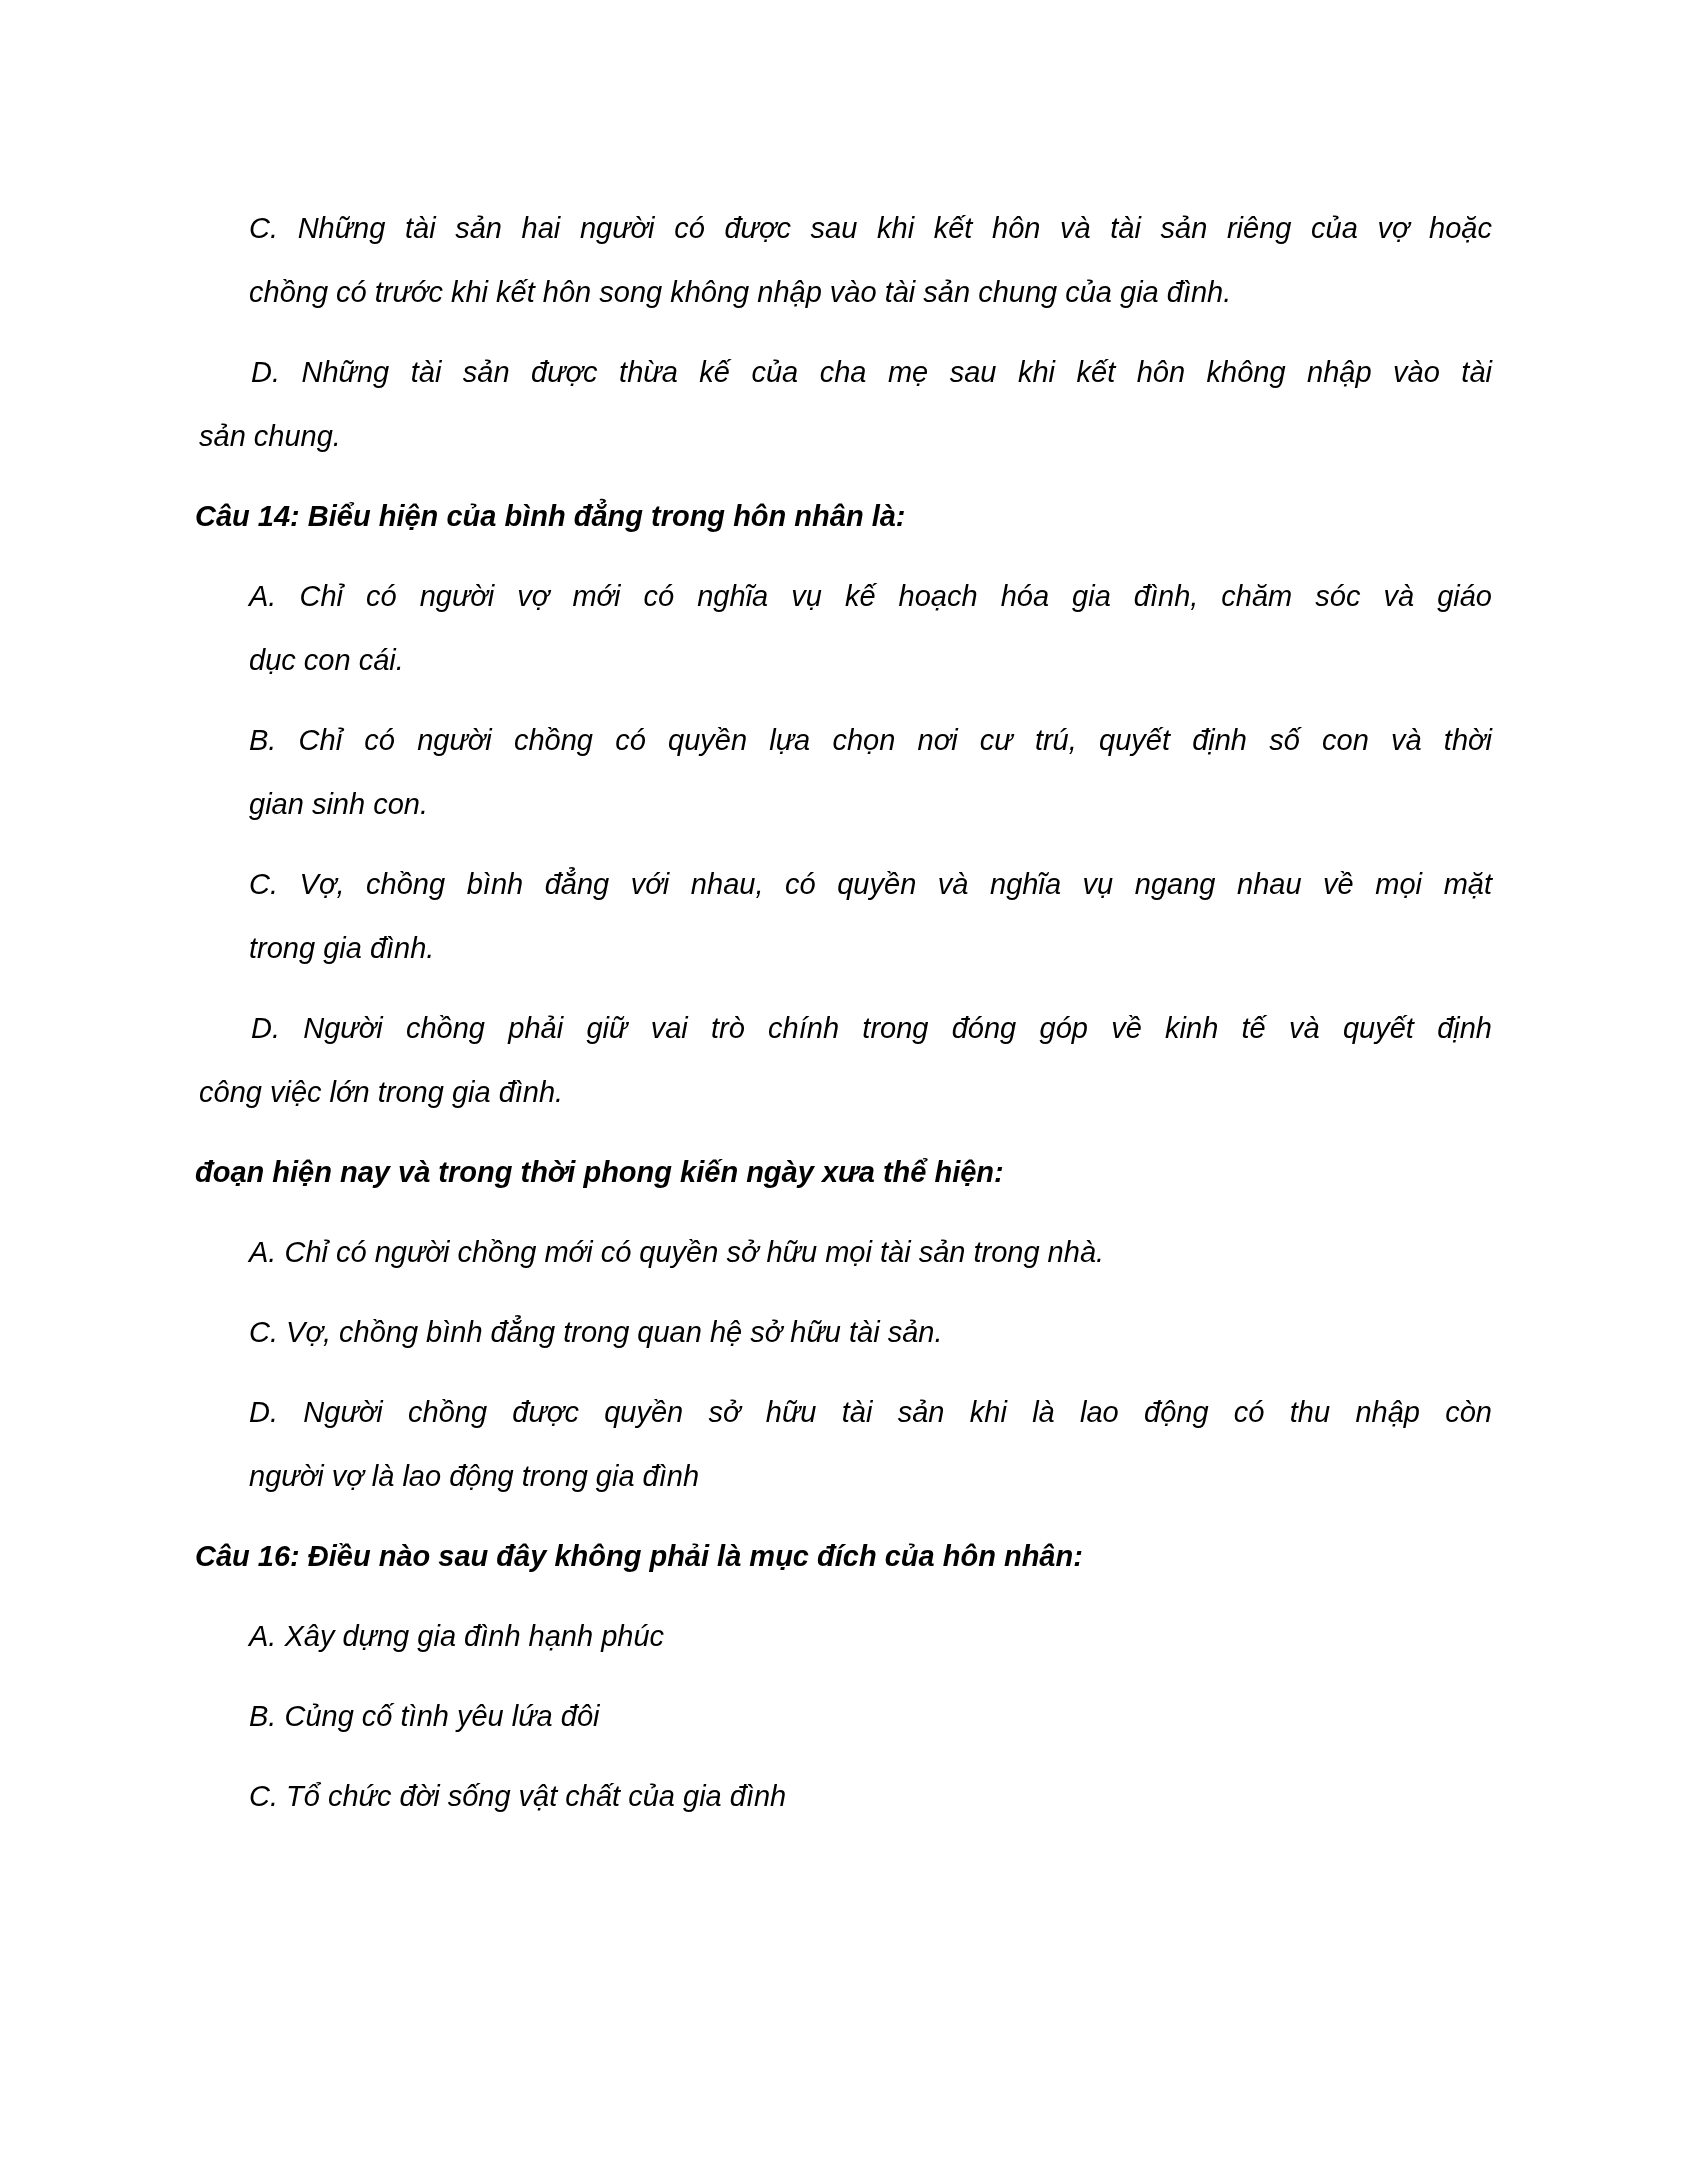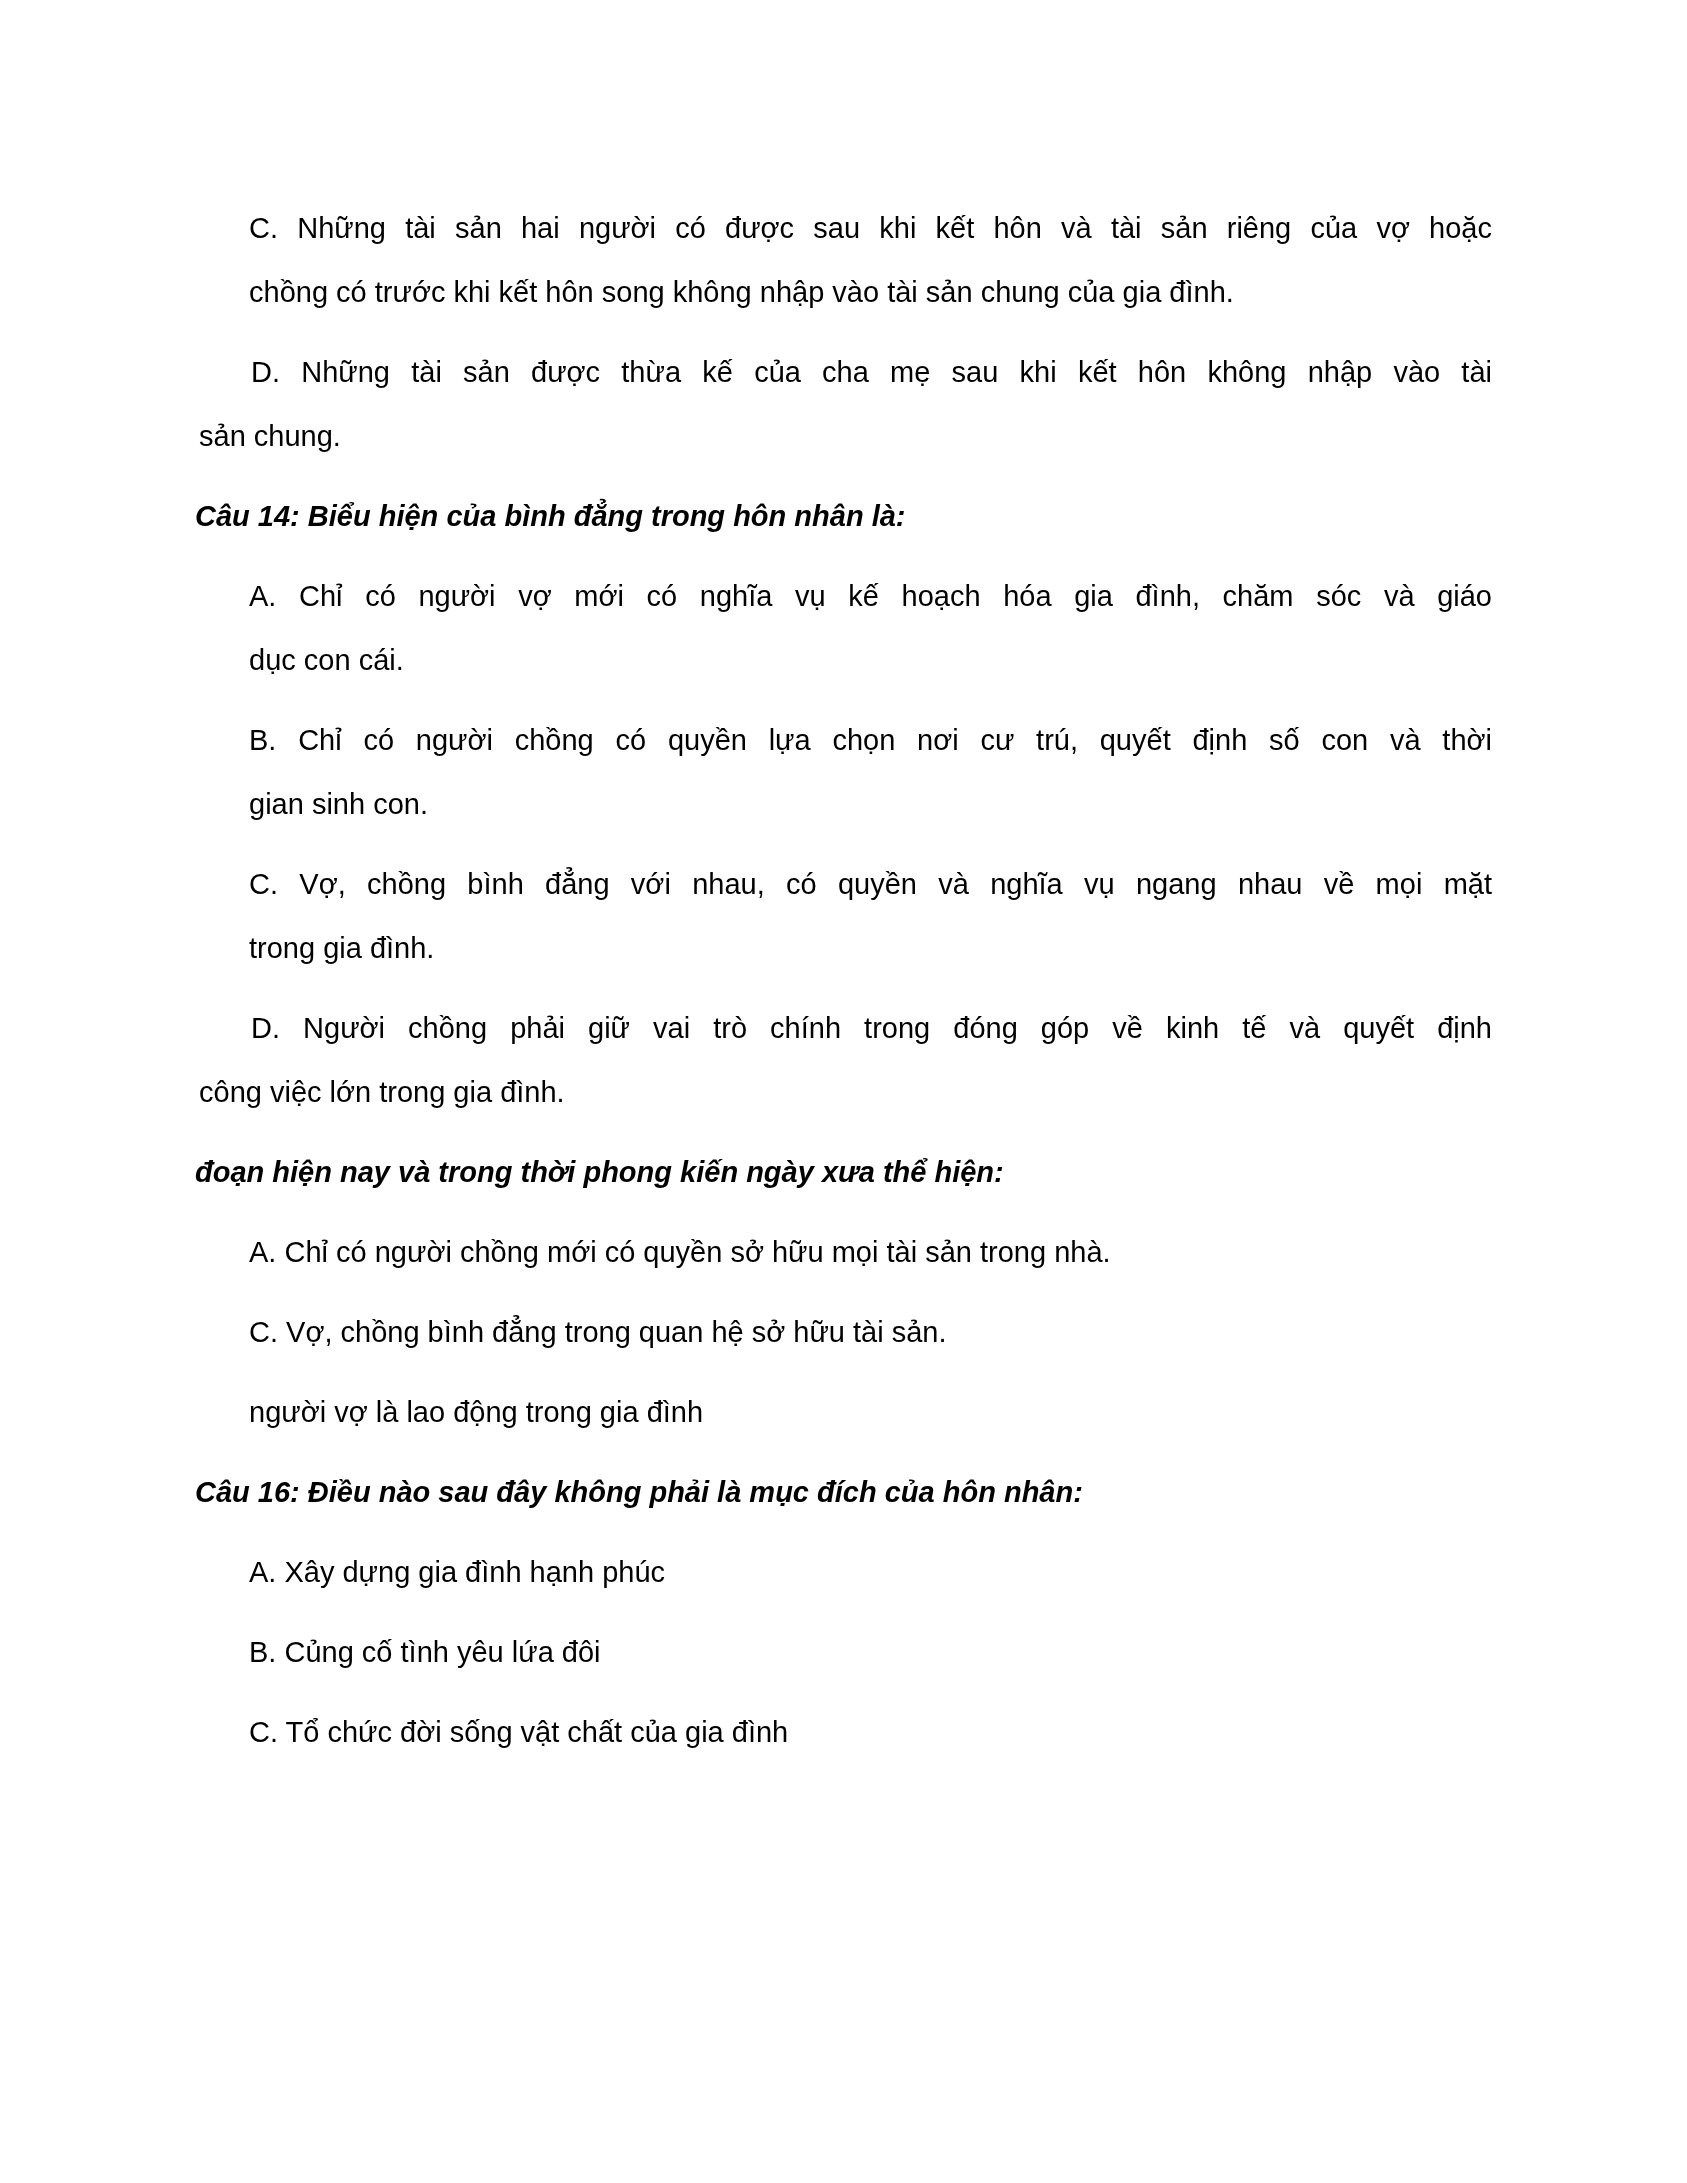--- a/index.html
+++ b/index.html
@@ -23,20 +23,21 @@
     width: 1297px;
   }
   .block {
     margin: 0 0 16px 0;
   }
   .line {
     font-size: 29px;
     line-height: 64px;
     height: 64px;
     white-space: normal;
+    font-style: italic;
   }
   
   .jfull {
     text-align: justify;
     text-align-last: justify;
   }
   .jlast {
     text-align: left;
     text-align-last: left;
   }
@@ -92,20 +93,21 @@
       <div class="block q">
         <div class="line jlast">đoạn hiện nay và trong thời phong kiến ngày xưa thể hiện:</div>
       </div>
       <div class="block opt blk">
         <div class="line jlast">A. Chỉ có người chồng mới có quyền sở hữu mọi tài sản trong nhà.</div>
       </div>
       <div class="block opt blk">
         <div class="line jlast">C. Vợ, chồng bình đẳng trong quan hệ sở hữu tài sản.</div>
       </div>
       <div class="block opt blk">
+        <div class="line jfull">D. Người chồng được quyền sở hữu tài sản khi là lao động có thu nhập còn</div>
         <div class="line jlast">người vợ là lao động trong gia đình</div>
       </div>
       <div class="block q">
         <div class="line jlast">Câu 16: Điều nào sau đây không phải là mục đích của hôn nhân:</div>
       </div>
       <div class="block opt blk">
         <div class="line jlast">A. Xây dựng gia đình hạnh phúc</div>
       </div>
       <div class="block opt blk">
         <div class="line jlast">B. Củng cố tình yêu lứa đôi</div>

